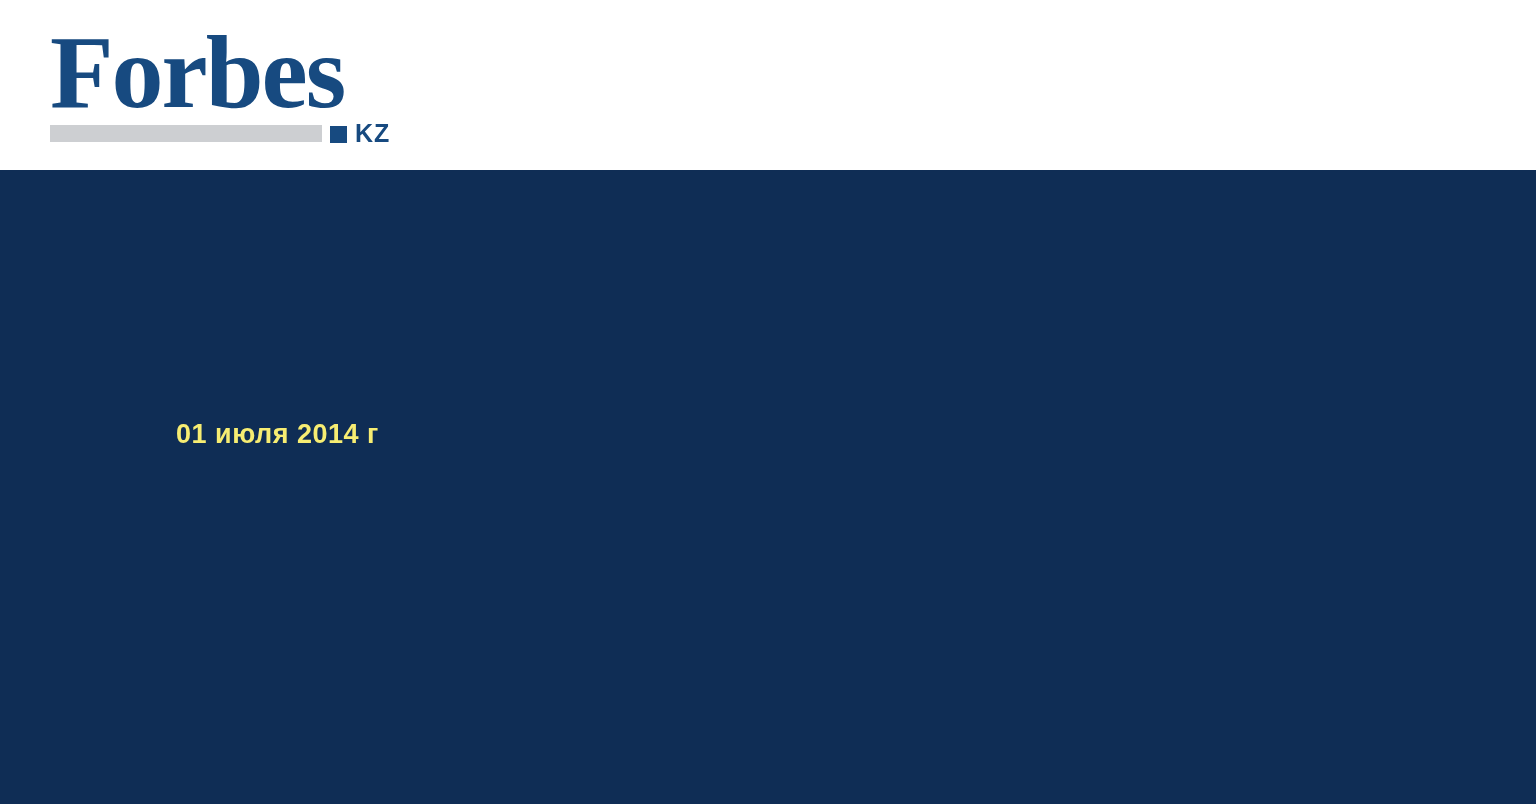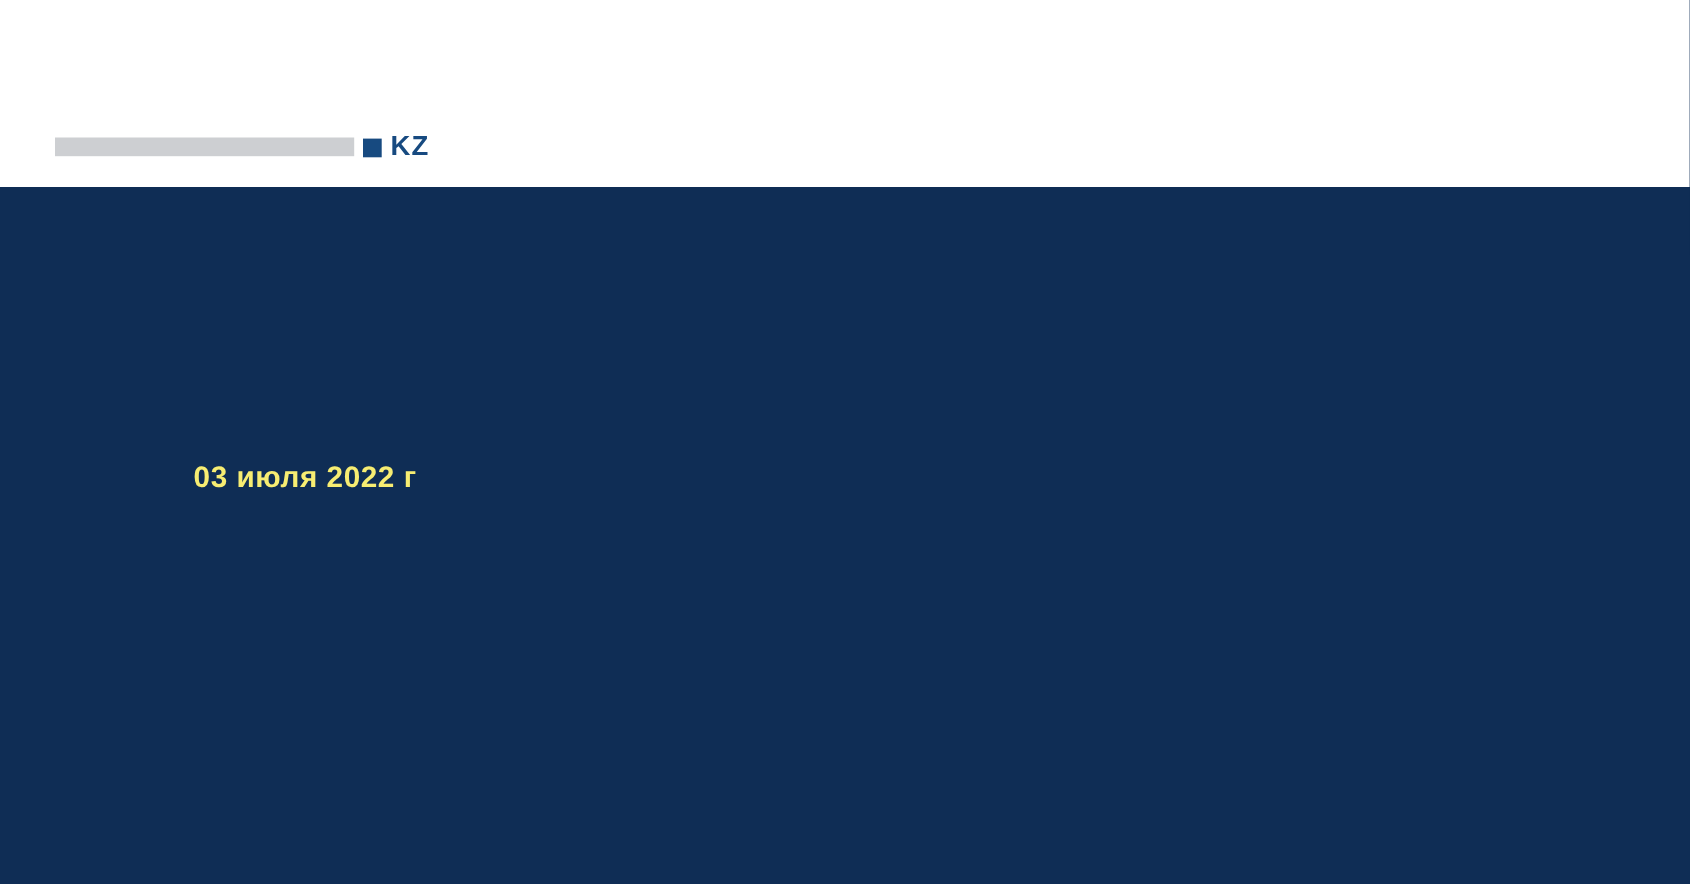--- a/index.html
+++ b/index.html
@@ -120,23 +120,24 @@
     color: #ffffff;
   }
 </style>
 </head>
 <body>
 
 <div class="page">
 
   <header class="site-header">
     <a class="brand-logo">
+      <span class="brand-wordmark">Forbes</span>
       <span class="brand-rule"></span>
       <span class="brand-square"></span>
       <span class="brand-suffix">KZ</span>
     </a>
   </header>
 
   <section class="hero">
-    <div class="article-date">03 июля 2022 г</div>
+    <div class="article-date">01 июля 2014 г</div>
   </section>
 
 </div>
 
 </body></html>

